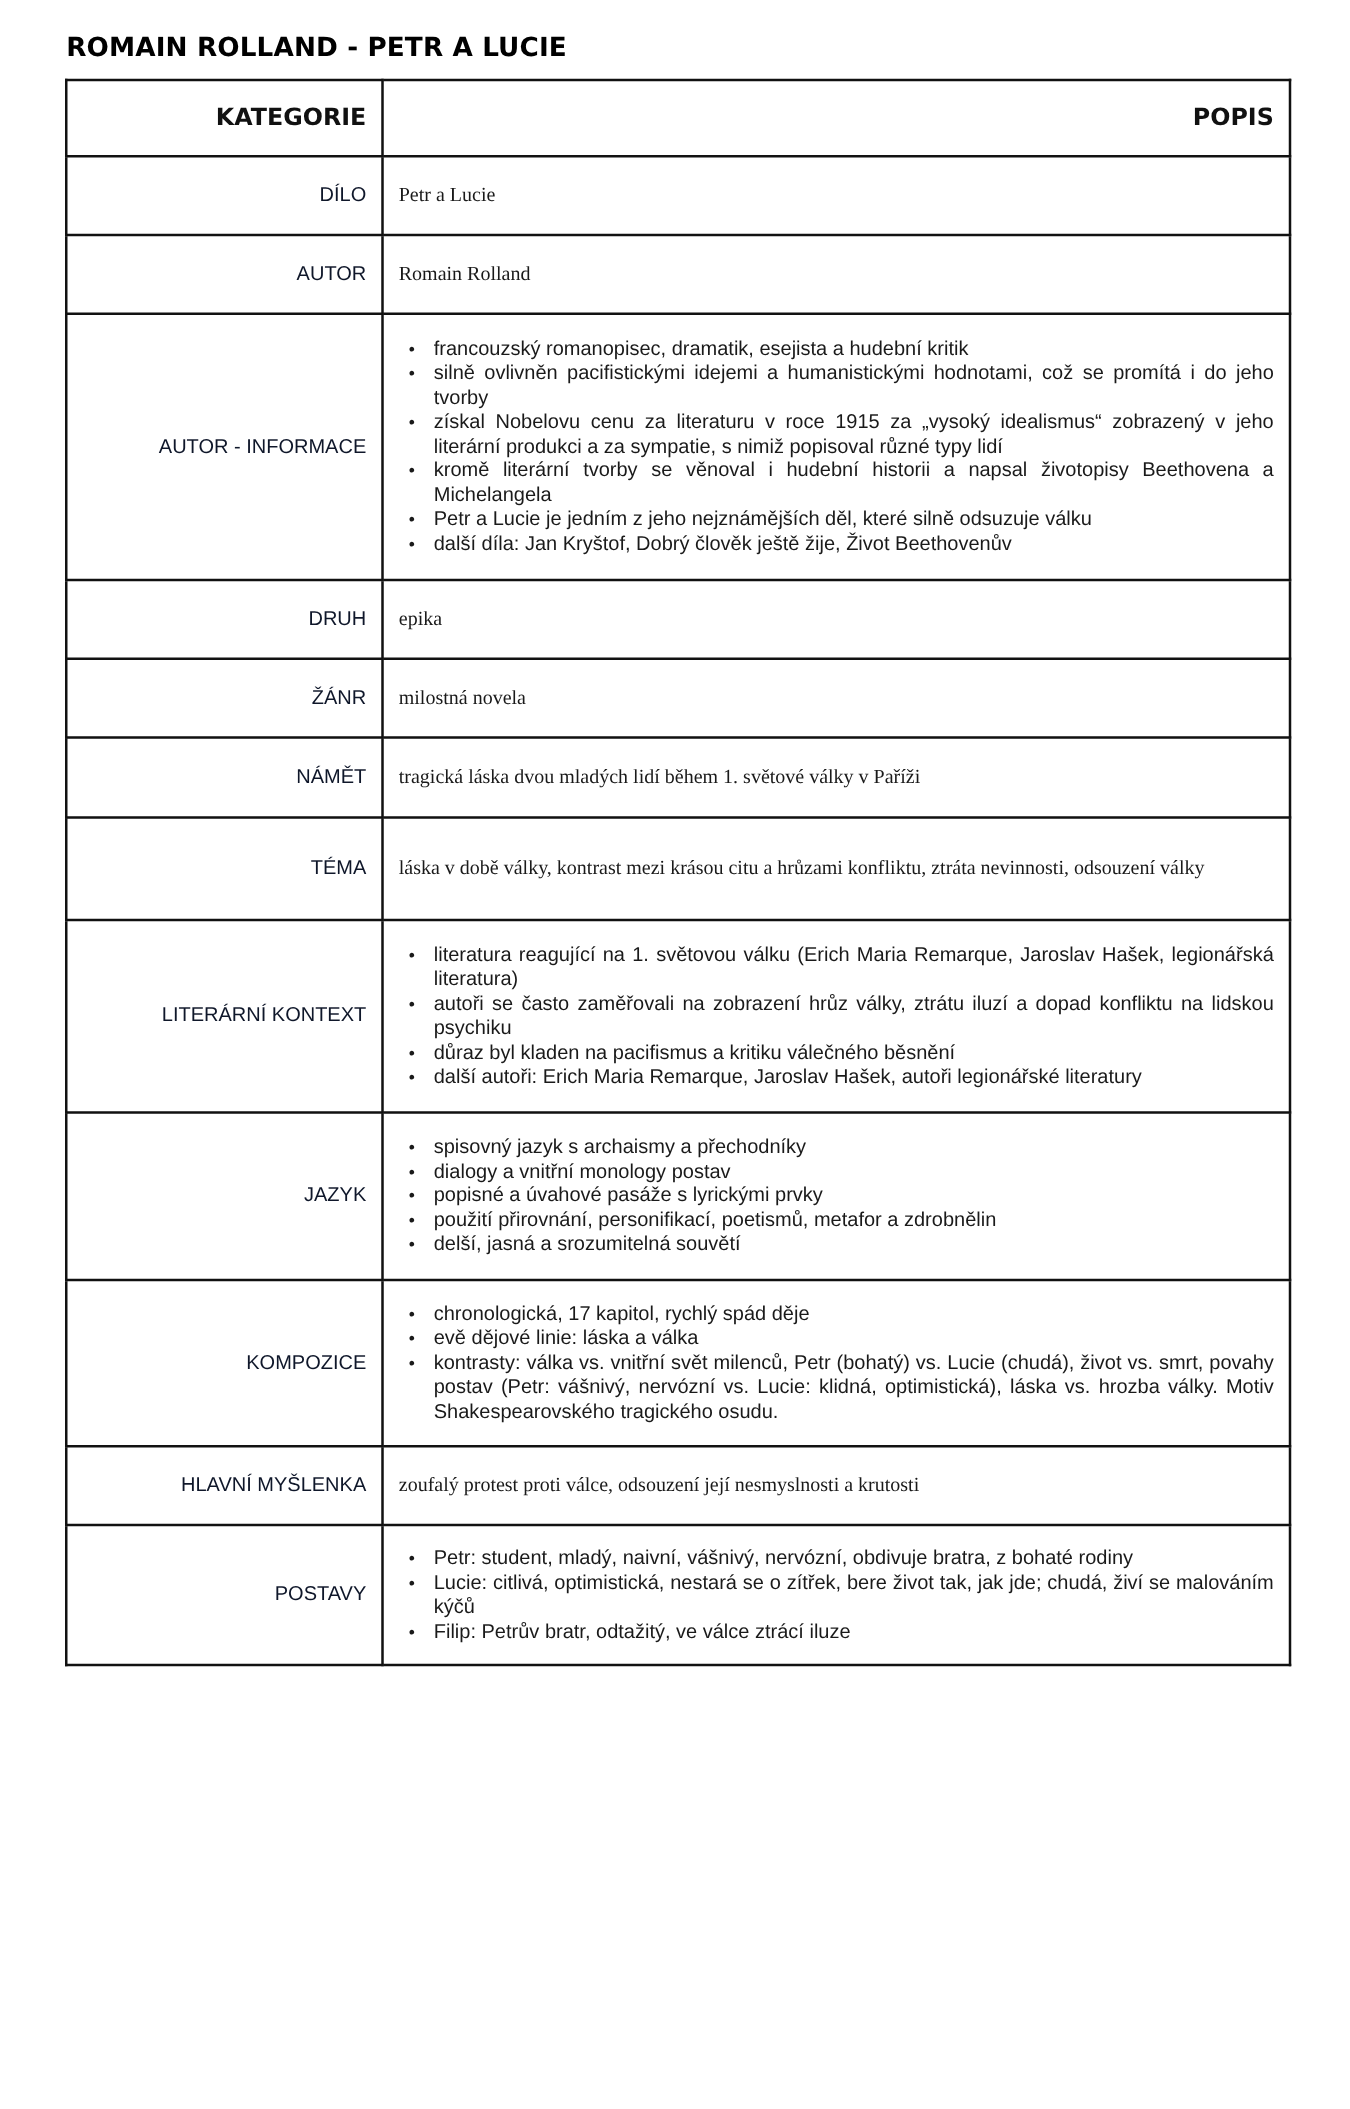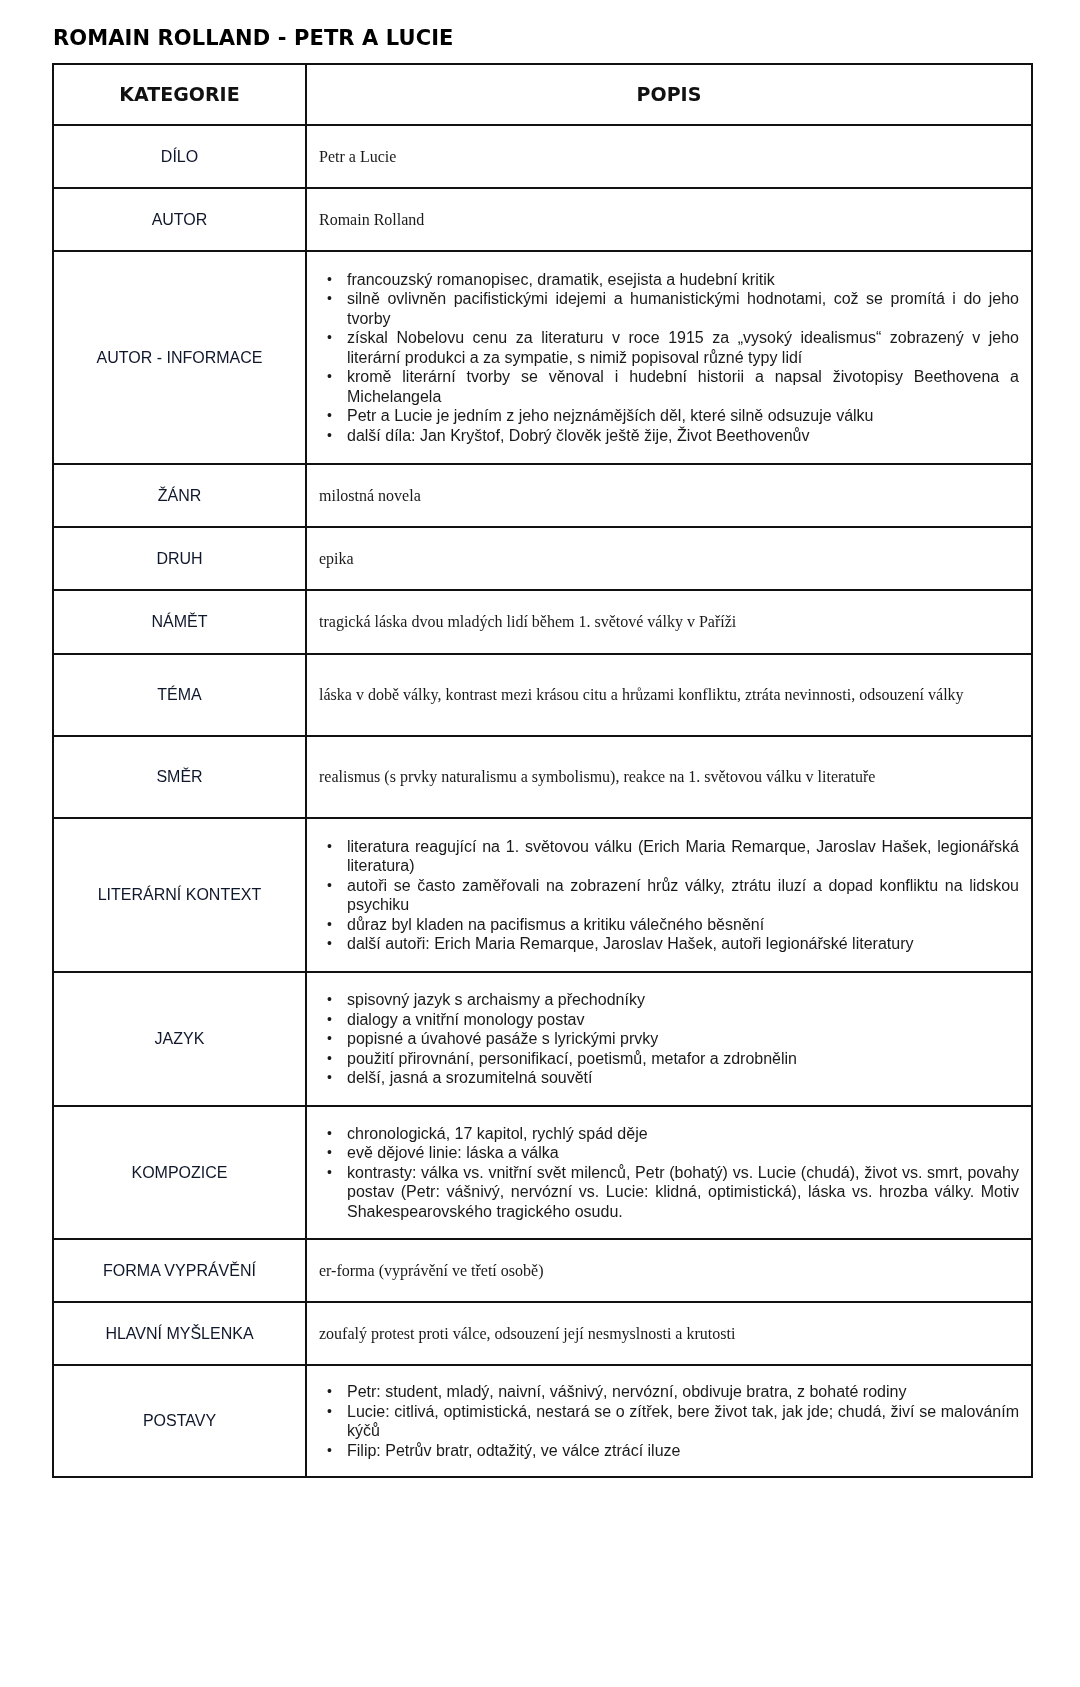--- a/index.html
+++ b/index.html
@@ -12,21 +12,21 @@
     font-size: 21px; font-weight: bold; letter-spacing: 0.1px; color: #000000;
     font-family: "DejaVu Sans", sans-serif;
   }
   table.sheet {
     position: absolute; left: 52px; top: 63px; width: 979px;
     border-collapse: collapse; table-layout: fixed;
   }
   table.sheet col.c1 { width: 253px; }
   table.sheet col.c2 { width: 726px; }
   table.sheet td, table.sheet th {
-    border: 2px solid #111; vertical-align: middle; text-align: center;
+    border: 2px solid #111; vertical-align: middle; text-align: right;
     padding: 0 12px 0 12px; font-size: 16px; line-height: 19.5px;
   }
   table.sheet th {
     height: 59px; font-size: 19px; font-weight: bold; font-family: "DejaVu Sans", sans-serif;
     color: #111;
   }
   table.sheet td.cat { font-size: 16px; color: #0f172a; }
   table.sheet td.desc { text-align: justify; padding-right: 12px; }
   table.sheet td.desc.plain { padding-top: 4px; padding-bottom: 4px; font-family: Liberation Serif, serif; }
   ul.bul { margin: 0; padding: 0 0 0 28px; list-style: none; }
@@ -75,38 +75,34 @@
           <li>francouzský romanopisec, dramatik, esejista a hudební kritik</li>
           <li>silně ovlivněn pacifistickými idejemi a humanistickými hodnotami, což se promítá i do jeho tvorby</li>
           <li>získal Nobelovu cenu za literaturu v roce 1915 za „vysoký idealismus“ zobrazený v jeho literární produkci a za sympatie, s nimiž popisoval různé typy lidí</li>
           <li>kromě literární tvorby se věnoval i hudební historii a napsal životopisy Beethovena a Michelangela</li>
           <li>Petr a Lucie je jedním z jeho nejznámějších děl, které silně odsuzuje válku</li>
           <li>další díla: Jan Kryštof, Dobrý člověk ještě žije, Život Beethovenův</li>
         </ul>
       </td>
     </tr>
     <tr class="h57">
+      <td class="cat">DRUH</td>
+      <td class="desc plain">epika</td>
+    </tr>
+    <tr class="h57">
       <td class="cat">ŽÁNR</td>
       <td class="desc plain">milostná novela</td>
-    </tr>
-    <tr class="h57">
-      <td class="cat">DRUH</td>
-      <td class="desc plain">epika</td>
     </tr>
     <tr class="h58">
       <td class="cat">NÁMĚT</td>
       <td class="desc plain">tragická láska dvou mladých lidí během 1. světové války v Paříži</td>
     </tr>
     <tr class="h76">
       <td class="cat">TÉMA</td>
       <td class="desc plain">láska v době války, kontrast mezi krásou citu a hrůzami konfliktu, ztráta nevinnosti, odsouzení války</td>
-    </tr>
-    <tr class="h76">
-      <td class="cat">SMĚR</td>
-      <td class="desc plain">realismus (s prvky naturalismu a symbolismu), reakce na 1. světovou válku v literatuře</td>
     </tr>
     <tr class="h156">
       <td class="cat">LITERÁRNÍ KONTEXT</td>
       <td class="desc">
         <ul class="bul">
           <li>literatura reagující na 1. světovou válku (Erich Maria Remarque, Jaroslav Hašek, legionářská literatura)</li>
           <li>autoři se často zaměřovali na zobrazení hrůz války, ztrátu iluzí a dopad konfliktu na lidskou psychiku</li>
           <li>důraz byl kladen na pacifismus a kritiku válečného běsnění</li>
           <li>další autoři: Erich Maria Remarque, Jaroslav Hašek, autoři legionářské literatury</li>
         </ul>
@@ -128,24 +124,20 @@
       <td class="cat">KOMPOZICE</td>
       <td class="desc">
         <ul class="bul">
           <li>chronologická, 17 kapitol, rychlý spád děje</li>
           <li>evě dějové linie: láska a válka</li>
           <li>kontrasty: válka vs. vnitřní svět milenců, Petr (bohatý) vs. Lucie (chudá), život vs. smrt, povahy postav (Petr: vášnivý, nervózní vs. Lucie: klidná, optimistická), láska vs. hrozba války. Motiv Shakespearovského tragického osudu.</li>
         </ul>
       </td>
     </tr>
     <tr class="h57">
-      <td class="cat">FORMA VYPRÁVĚNÍ</td>
-      <td class="desc plain">er-forma (vyprávění ve třetí osobě)</td>
-    </tr>
-    <tr class="h57">
       <td class="cat">HLAVNÍ MYŠLENKA</td>
       <td class="desc plain">zoufalý protest proti válce, odsouzení její nesmyslnosti a krutosti</td>
     </tr>
     <tr class="h114">
       <td class="cat">POSTAVY</td>
       <td class="desc">
         <ul class="bul">
           <li>Petr: student, mladý, naivní, vášnivý, nervózní, obdivuje bratra, z bohaté rodiny</li>
           <li>Lucie: citlivá, optimistická, nestará se o zítřek, bere život tak, jak jde; chudá, živí se malováním kýčů</li>
           <li>Filip: Petrův bratr, odtažitý, ve válce ztrácí iluze</li>

